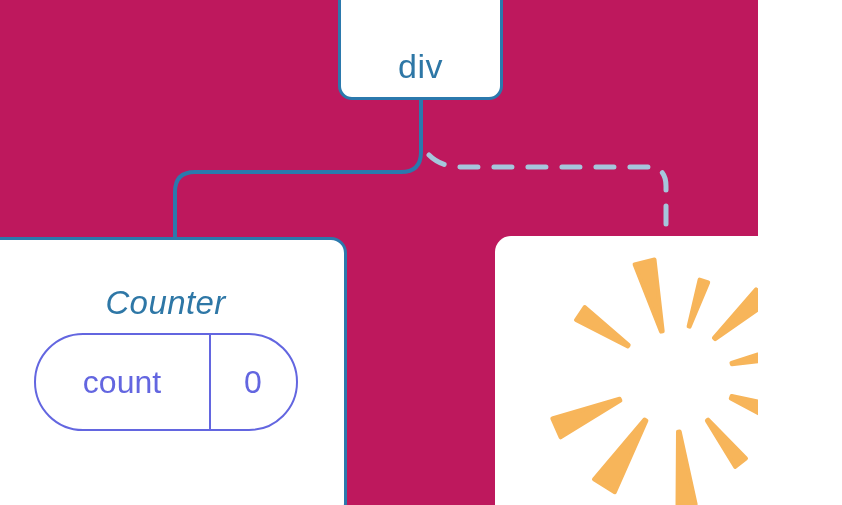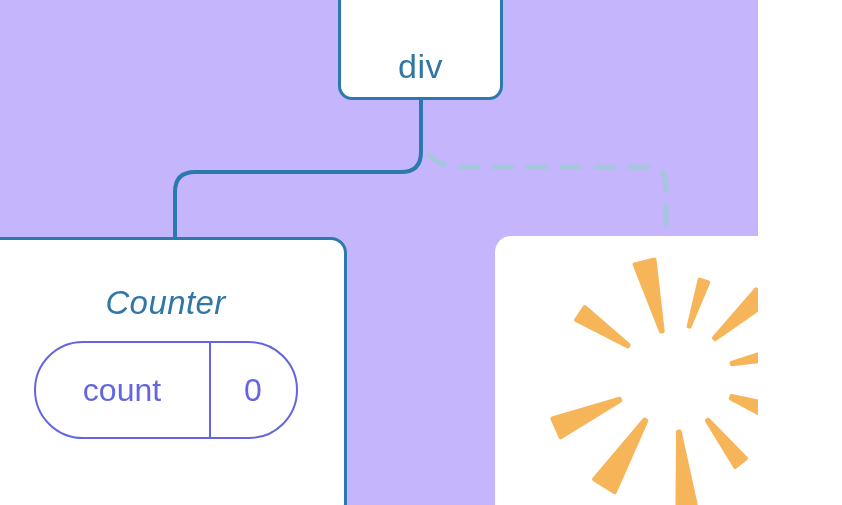--- a/index.html
+++ b/index.html
@@ -9,21 +9,21 @@
   body {
     width: 842px;
     height: 505px;
     overflow: hidden;
     font-family: "Liberation Sans", "DejaVu Sans", sans-serif;
   }
   #stage {
     position: relative;
     width: 758px;
     height: 505px;
-    background: #c4b5fd;
+    background: #be185d;
     overflow: hidden;
   }
   #edges {
     position: absolute;
     left: 0;
     top: 0;
     width: 842px;
     height: 505px;
     pointer-events: none;
   }
@@ -82,21 +82,21 @@
     width: 364px;
     height: 284px;
     border-radius: 16px;
     border: none;
     overflow: hidden;
   }
 
   
   .pill {
     position: relative;
-    margin-top: 22px;
+    margin-top: 14px;
     width: 264px;
     height: 98px;
     border: 2px solid #6366e0;
     border-radius: 49px;
     box-sizing: border-box;
     display: flex;
     align-items: stretch;
     background: #ffffff;
   }
   .pill-key,

